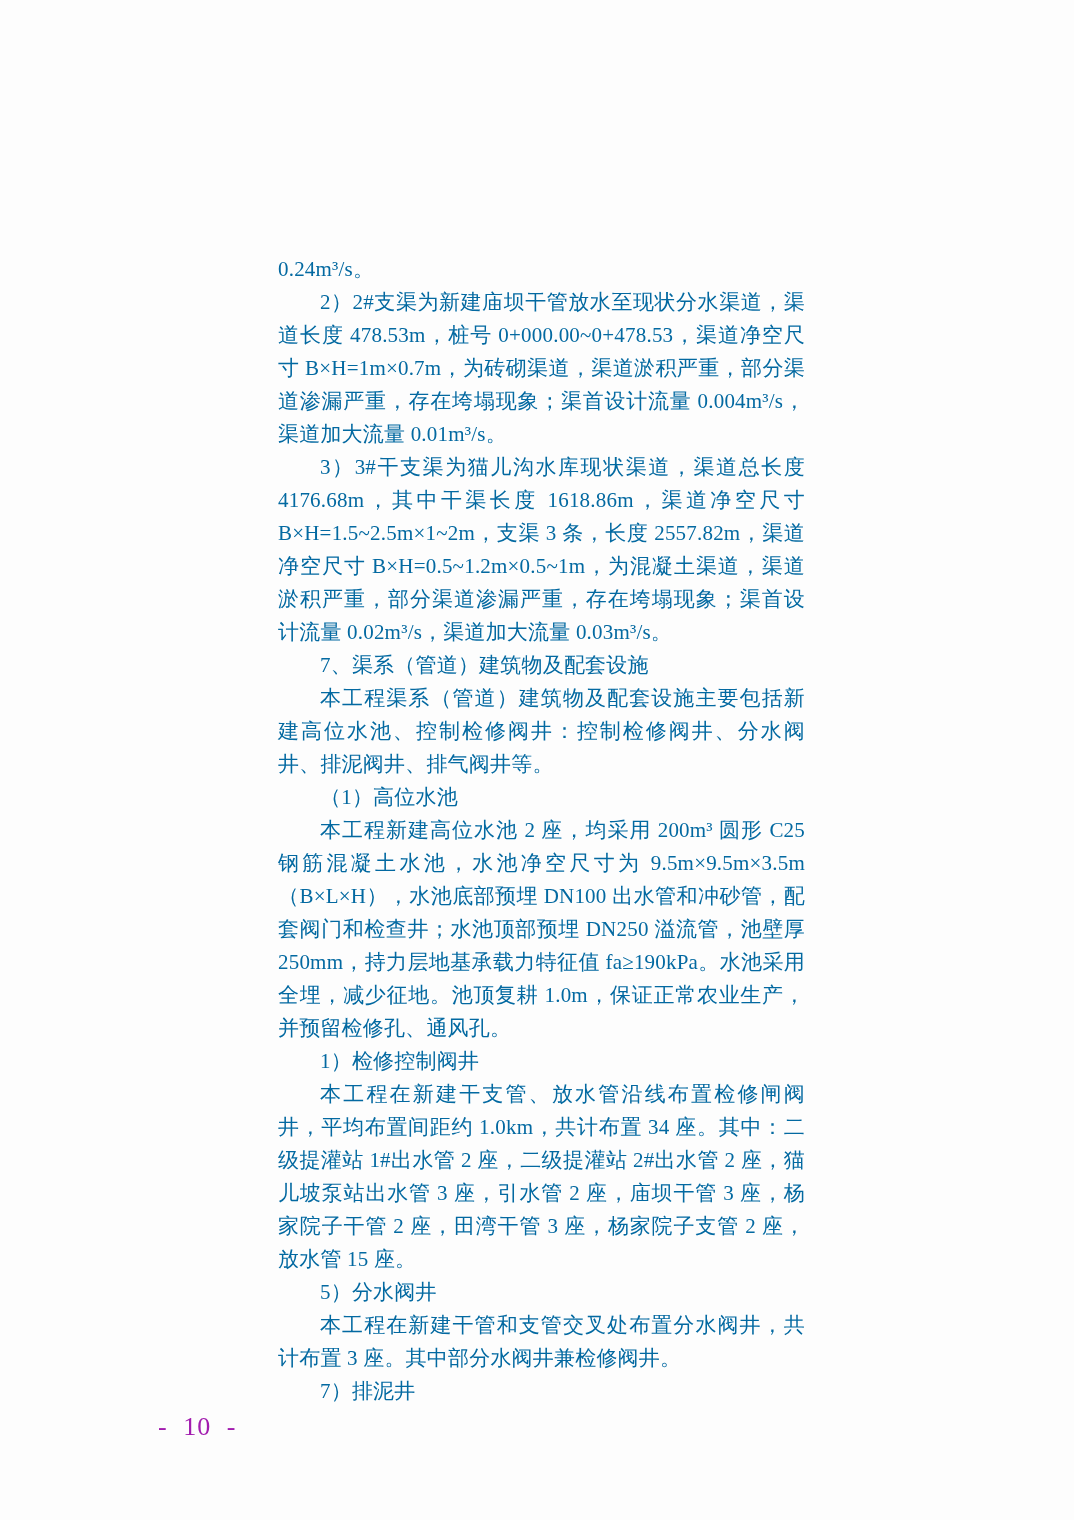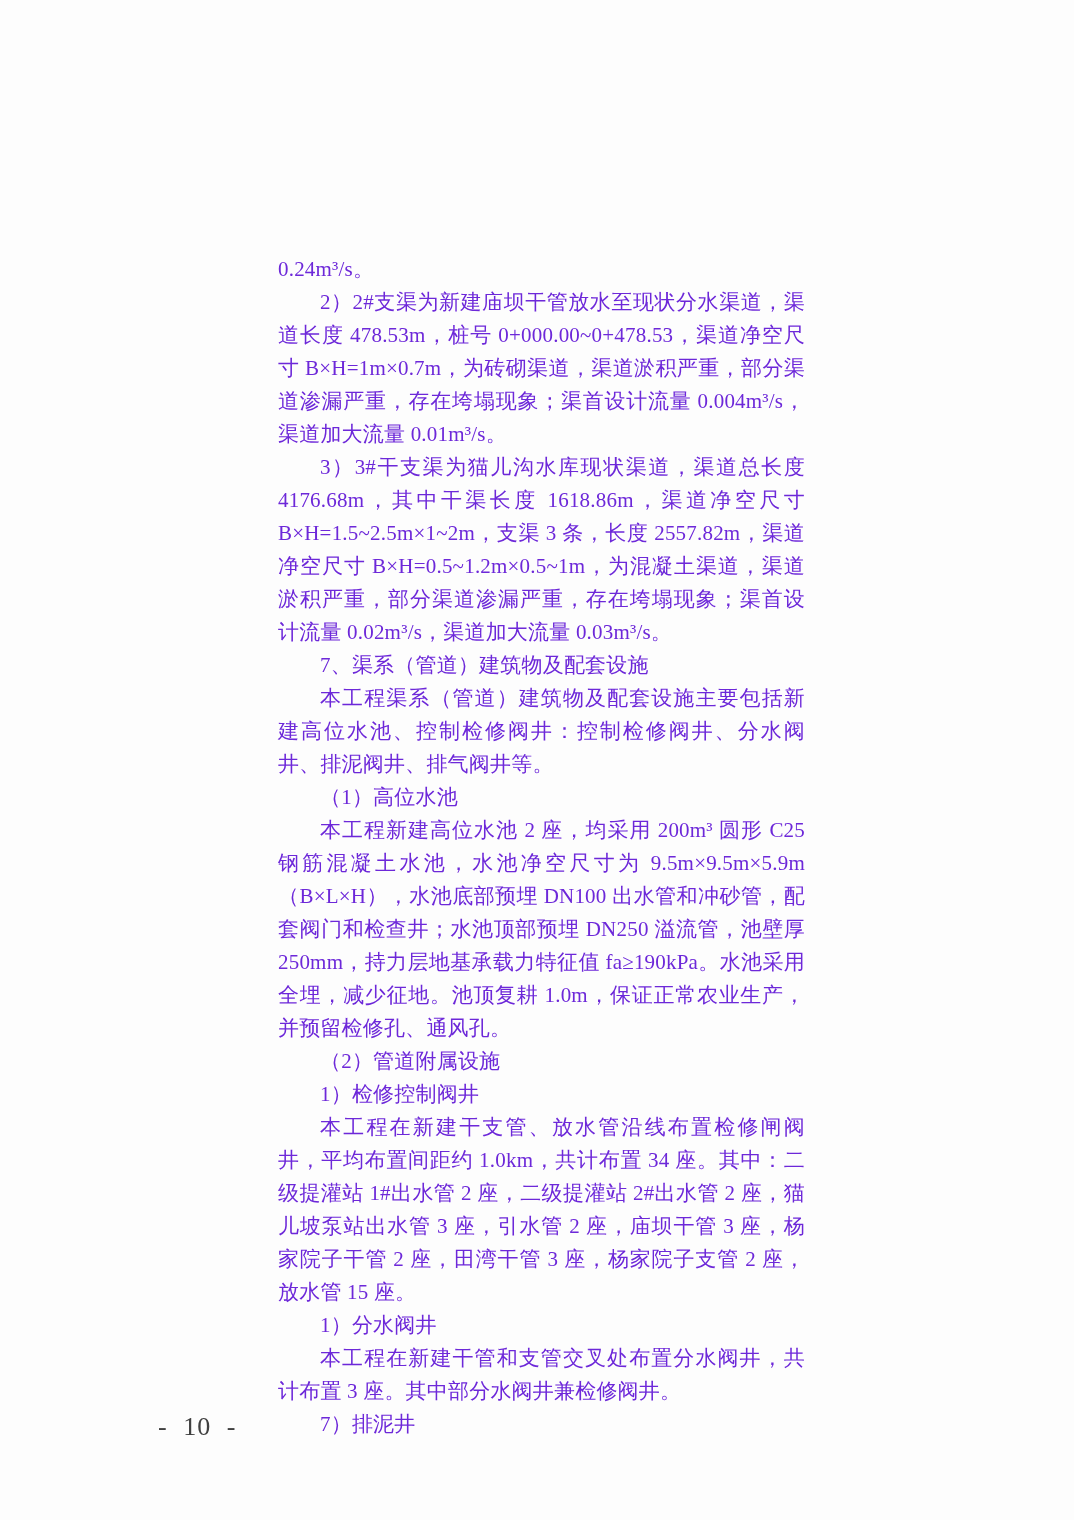--- a/index.html
+++ b/index.html
@@ -17,57 +17,56 @@
     background: #fdfdfd;
     overflow: hidden;
   }
   .body-text {
     position: absolute;
     left: 278px;
     top: 253px;
     width: 527px;
     font-size: 21px;
     line-height: 33px;
-    color: #6d28d9;
+    color: #0369a1;
     text-align: justify;
     text-justify: inter-ideograph;
     letter-spacing: 0.2px;
   }
   .body-text p {
     margin: 0;
     padding: 0;
   }
   .body-text p.indent {
     text-indent: 2em;
     font-family: Liberation Serif, serif;
   }
   .page-number {
     position: absolute;
     left: 158px;
     top: 1410px;
     font-size: 26px;
     line-height: 34px;
-    color: #404040;
+    color: #a21caf;
     word-spacing: 8px;
     letter-spacing: 1px;
   }
 </style>
 </head>
 <body>
 
 <div class="page">
   <div class="body-text">
       <p>0.24m³/s。</p>
       <p class="indent">2）2#支渠为新建庙坝干管放水至现状分水渠道，渠道长度 478.53m，桩号 0+000.00~0+478.53，渠道净空尺寸 B×H=1m×0.7m，为砖砌渠道，渠道淤积严重，部分渠道渗漏严重，存在垮塌现象；渠首设计流量 0.004m³/s，渠道加大流量 0.01m³/s。</p>
       <p class="indent">3）3#干支渠为猫儿沟水库现状渠道，渠道总长度 4176.68m，其中干渠长度 1618.86m，渠道净空尺寸 B×H=1.5~2.5m×1~2m，支渠 3 条，长度 2557.82m，渠道净空尺寸 B×H=0.5~1.2m×0.5~1m，为混凝土渠道，渠道淤积严重，部分渠道渗漏严重，存在垮塌现象；渠首设计流量 0.02m³/s，渠道加大流量 0.03m³/s。</p>
       <p class="indent">7、渠系（管道）建筑物及配套设施</p>
       <p class="indent">本工程渠系（管道）建筑物及配套设施主要包括新建高位水池、控制检修阀井：控制检修阀井、分水阀井、排泥阀井、排气阀井等。</p>
       <p class="indent">（1）高位水池</p>
-      <p class="indent">本工程新建高位水池 2 座，均采用 200m³ 圆形 C25 钢筋混凝土水池，水池净空尺寸为 9.5m×9.5m×5.9m（B×L×H），水池底部预埋 DN100 出水管和冲砂管，配套阀门和检查井；水池顶部预埋 DN250 溢流管，池壁厚 250mm，持力层地基承载力特征值 fa≥190kPa。水池采用全埋，减少征地。池顶复耕 1.0m，保证正常农业生产，并预留检修孔、通风孔。</p>
-      <p class="indent">（2）管道附属设施</p>
+      <p class="indent">本工程新建高位水池 2 座，均采用 200m³ 圆形 C25 钢筋混凝土水池，水池净空尺寸为 9.5m×9.5m×3.5m（B×L×H），水池底部预埋 DN100 出水管和冲砂管，配套阀门和检查井；水池顶部预埋 DN250 溢流管，池壁厚 250mm，持力层地基承载力特征值 fa≥190kPa。水池采用全埋，减少征地。池顶复耕 1.0m，保证正常农业生产，并预留检修孔、通风孔。</p>
       <p class="indent">1）检修控制阀井</p>
       <p class="indent">本工程在新建干支管、放水管沿线布置检修闸阀井，平均布置间距约 1.0km，共计布置 34 座。其中：二级提灌站 1#出水管 2 座，二级提灌站 2#出水管 2 座，猫儿坡泵站出水管 3 座，引水管 2 座，庙坝干管 3 座，杨家院子干管 2 座，田湾干管 3 座，杨家院子支管 2 座，放水管 15 座。</p>
-      <p class="indent">1）分水阀井</p>
+      <p class="indent">5）分水阀井</p>
       <p class="indent">本工程在新建干管和支管交叉处布置分水阀井，共计布置 3 座。其中部分水阀井兼检修阀井。</p>
       <p class="indent">7）排泥井</p>
     </div>
   <div class="page-number">- 10 -</div>
 </div>
 
 </body></html>

